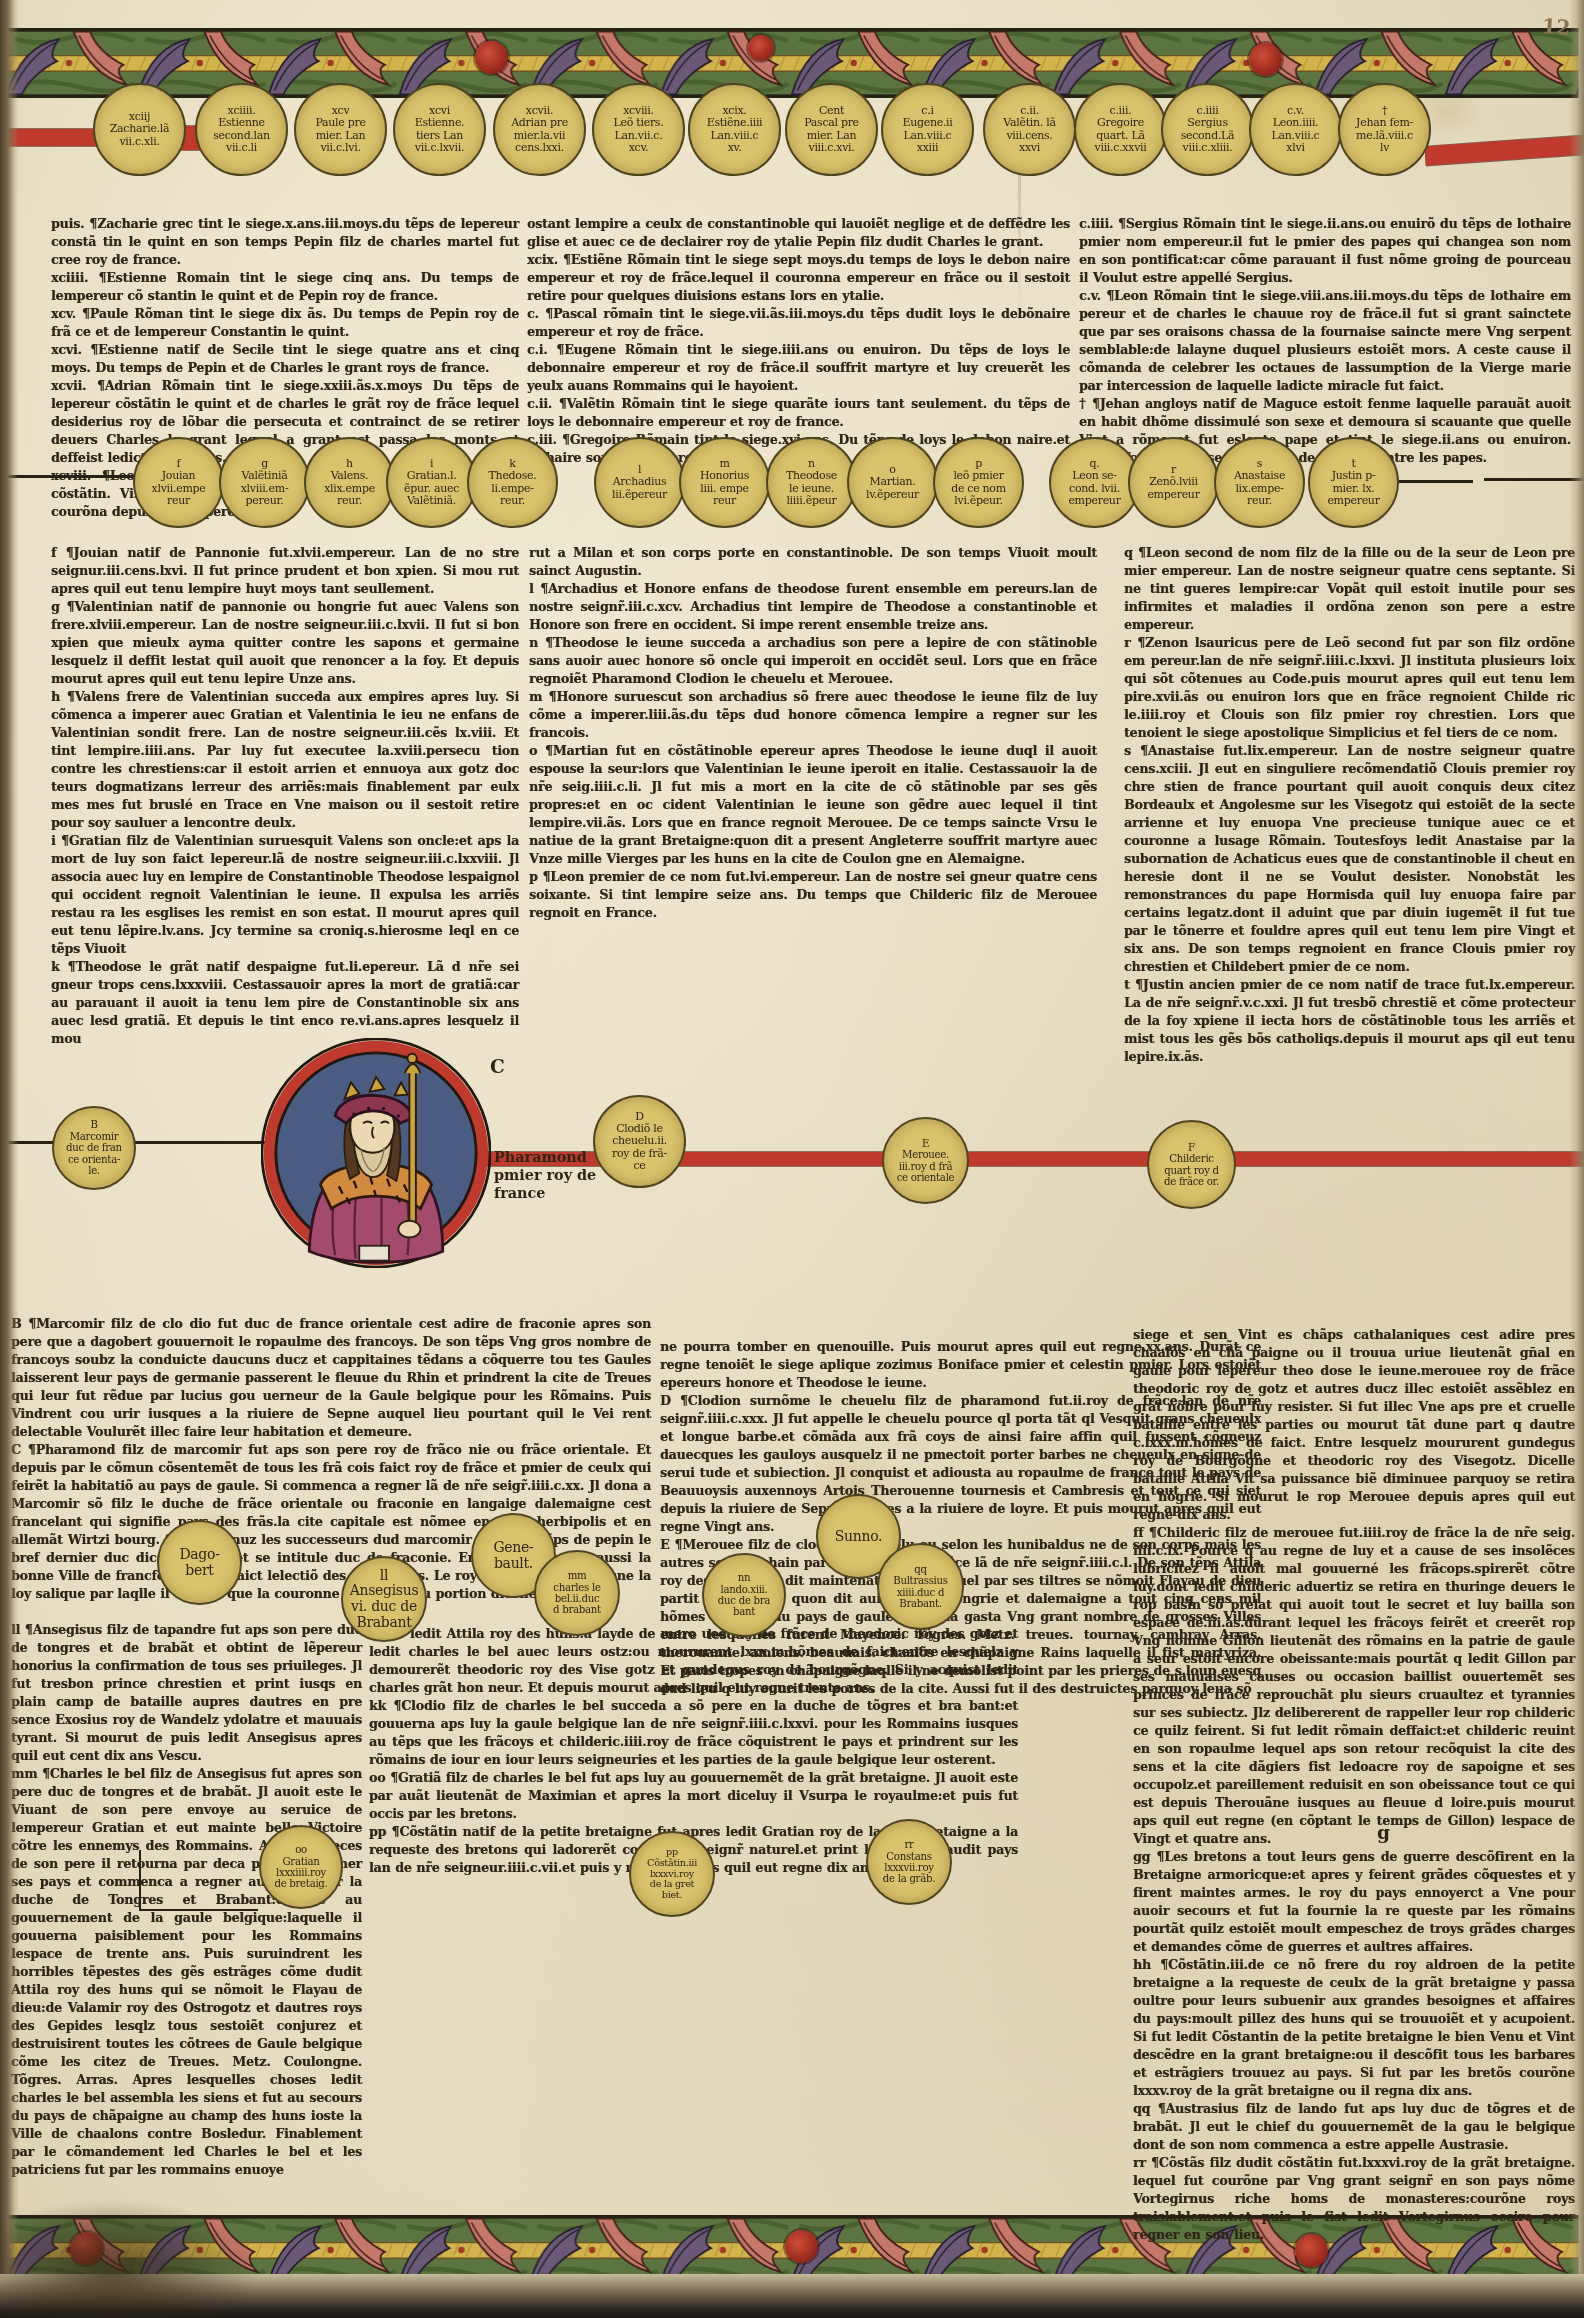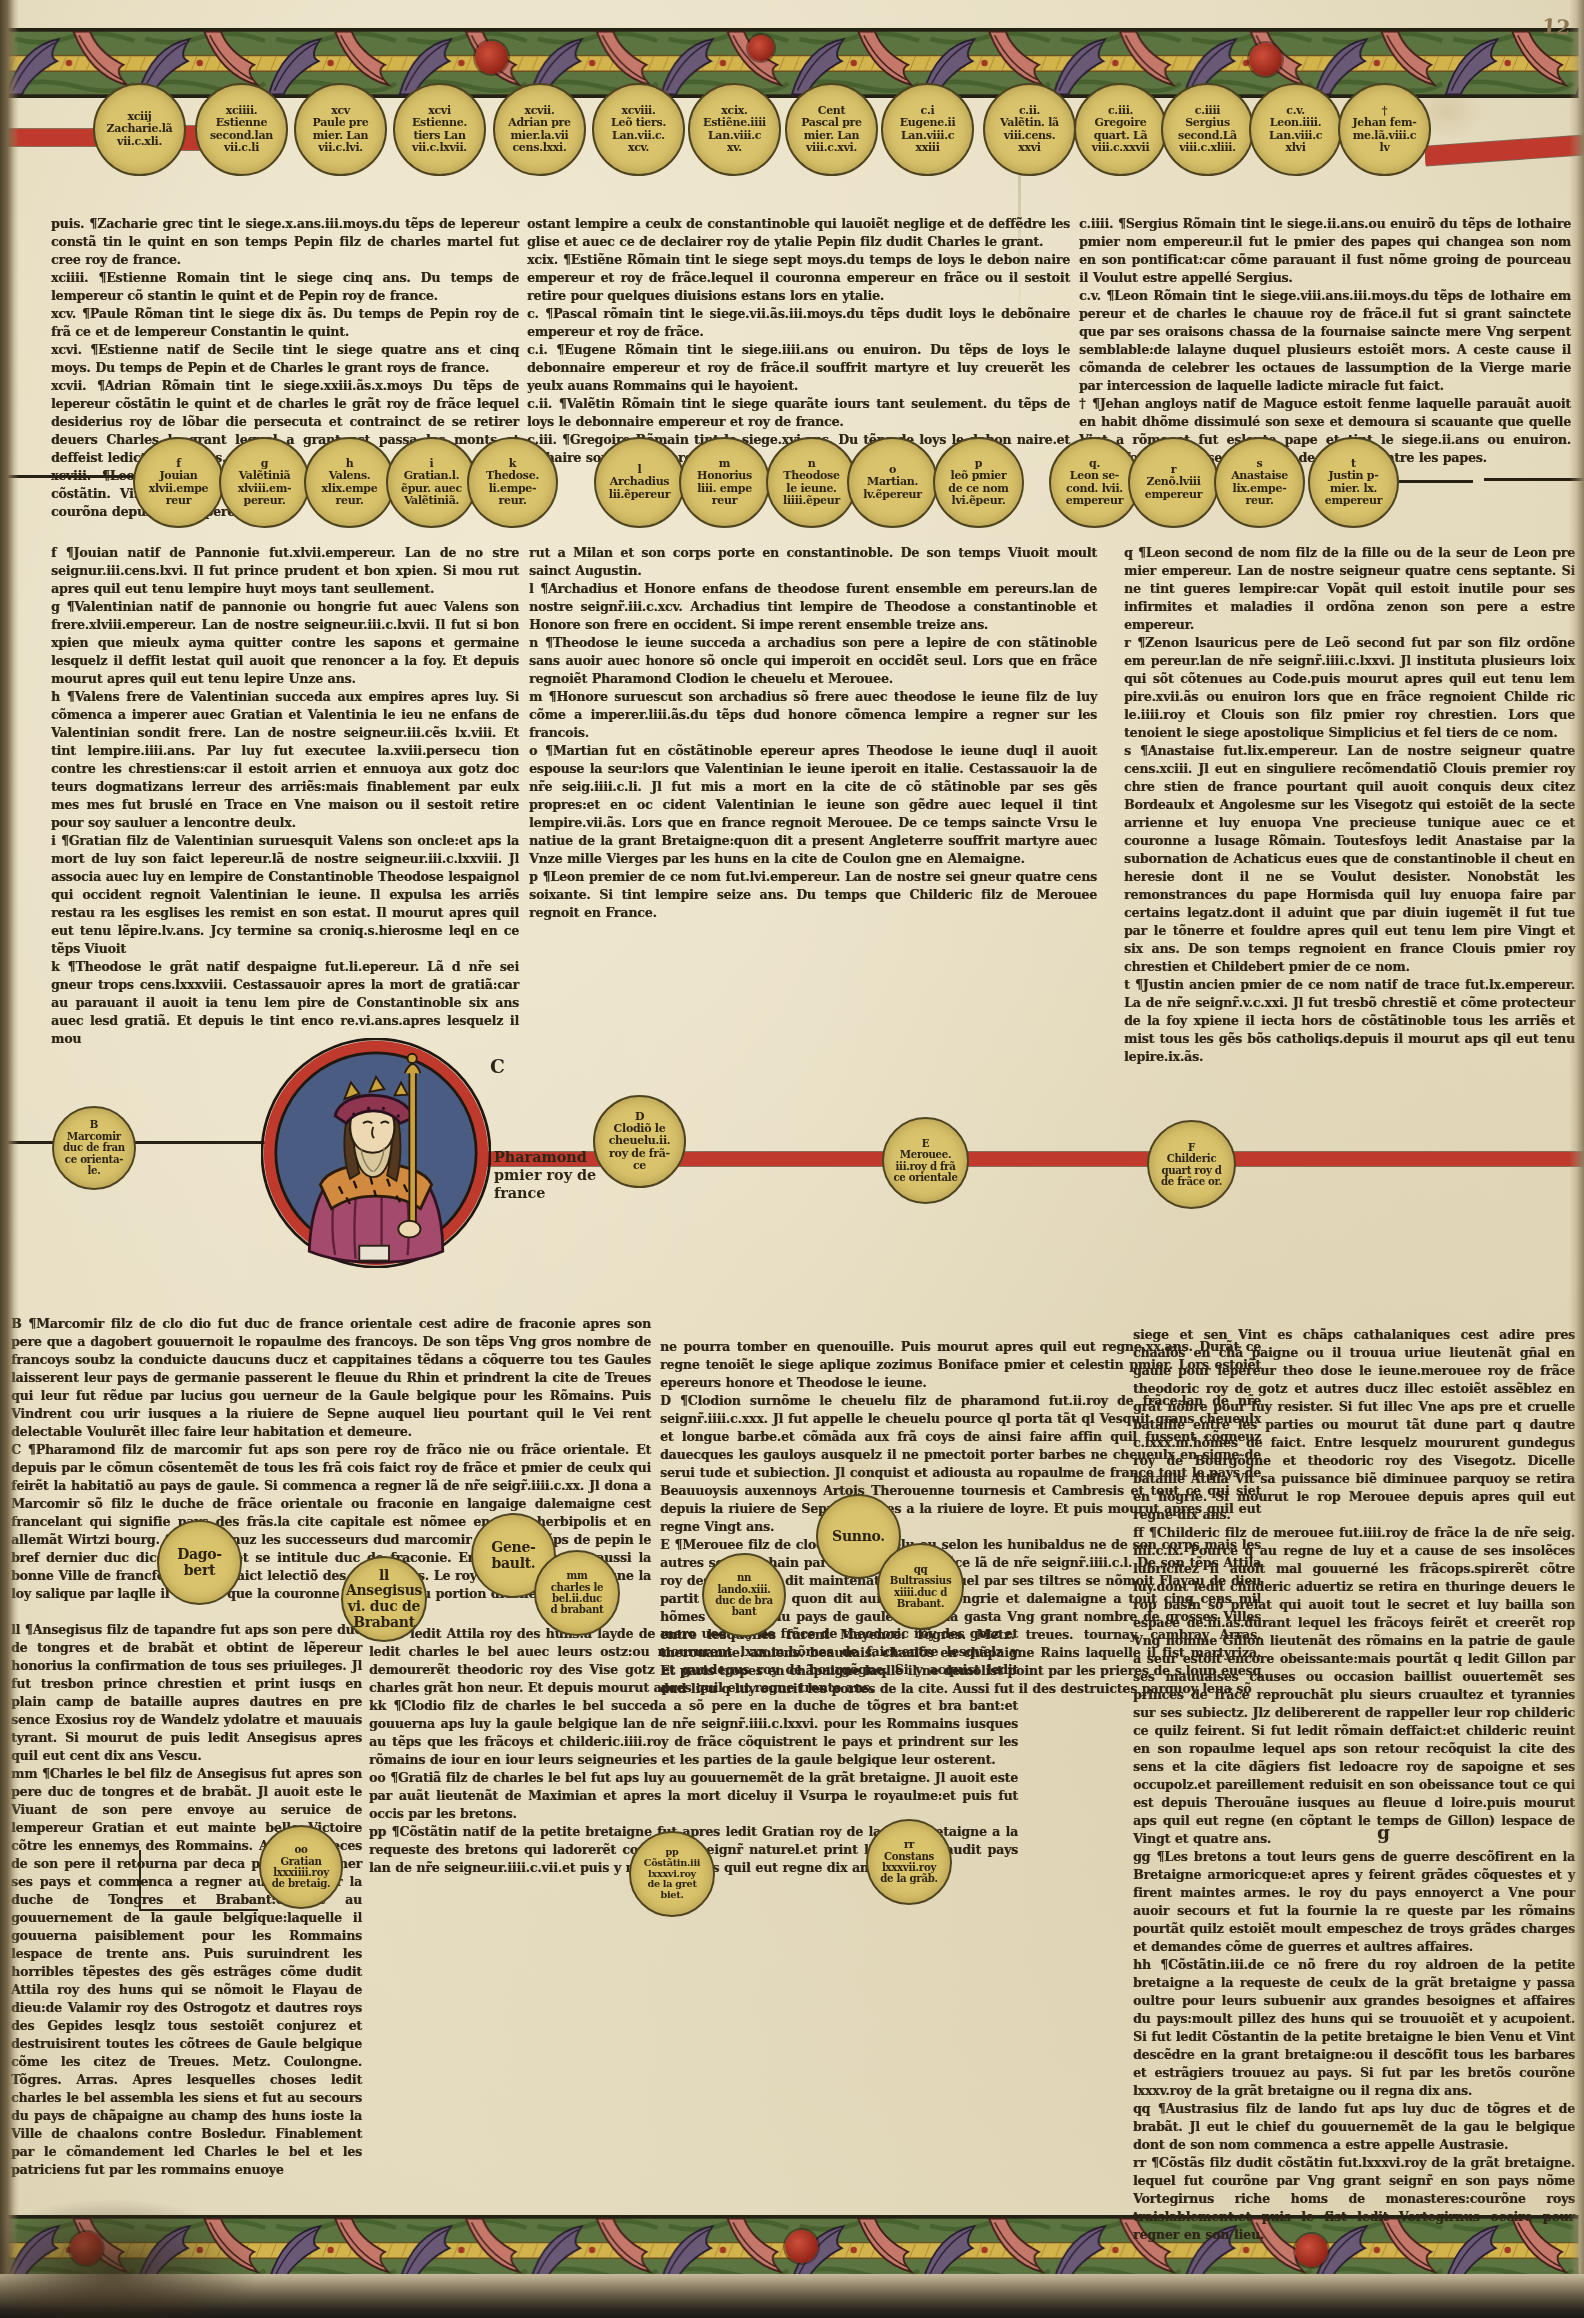--- a/index.html
+++ b/index.html
@@ -23,21 +23,21 @@
     background:linear-gradient(rgba(90,70,40,.35),rgba(90,70,40,0))}
   .stain{position:absolute;border-radius:50%;z-index:2}
 
   .borderband{position:absolute;left:0;width:1584px;height:70px;z-index:3}
   .rosette{position:absolute;width:33px;height:33px;border-radius:50%;z-index:4;
     background:radial-gradient(circle at 40% 38%,#cd4f3a,#9c2a1c 60%,#691a10);
     box-shadow:0 0 0 1.9px rgba(40,18,8,.45)}
 
   .med{position:absolute;border-radius:50%;background:#d9c36c;border:2.8px solid #4e4420;z-index:6;
     display:flex;align-items:center;justify-content:center;box-shadow:inset 0 0 13px rgba(120,95,30,.45)}
-  .med .mt{white-space:pre-line;text-align:center;font-weight:700;color:#2e2414;
+  .med .mt{white-space:pre-line;text-align:center;font-weight:400;color:#2e2414;
     font-size:11px;line-height:1.12;letter-spacing:-0.3px}
   .med.big .mt{font-size:14px}
   .line{position:absolute;background:#262015;z-index:4}
   .redline{position:absolute;background:#bf3a2c;z-index:4;box-shadow:0 0.9px 0 rgba(60,20,10,.6),0 -0.9px 0 rgba(60,20,10,.6)}
 
   .tcol{position:absolute;text-align:justify;color:#2e2516;z-index:3}
   .tcol p{margin:0;font-size:12.6px;line-height:18px;font-weight:700;
     letter-spacing:-0.2px;word-spacing:0.5px;text-shadow:0.4px 0 0 rgba(40,28,12,.55)}
   .marginmark{position:absolute;z-index:5;font-weight:700;color:#2e2516;font-size:18.6px}
 

